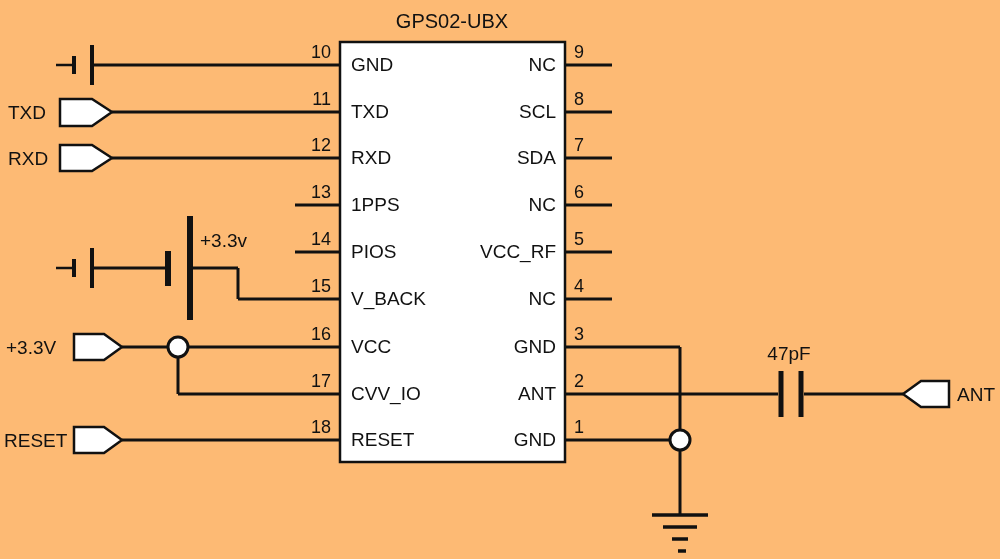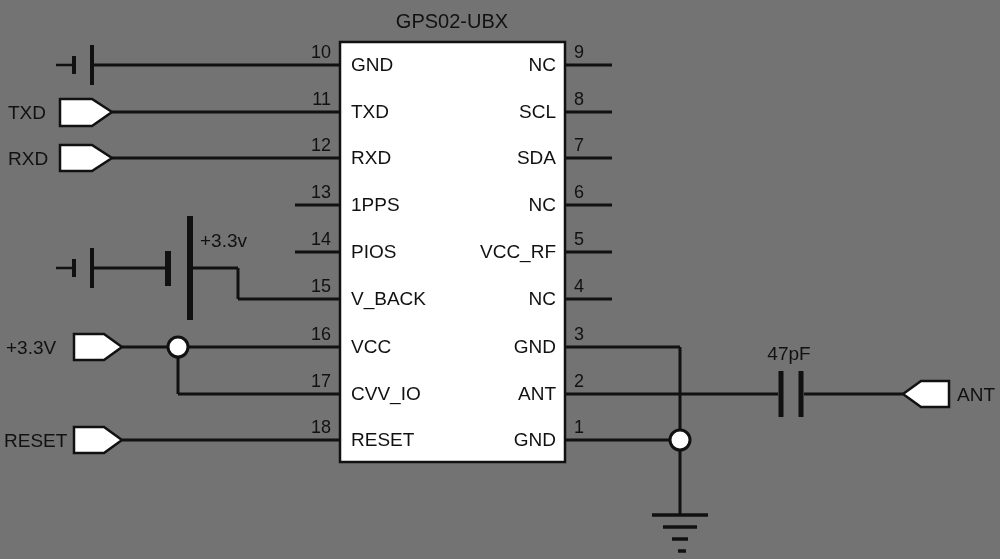--- a/index.html
+++ b/index.html
@@ -1,16 +1,16 @@
 <!DOCTYPE html>
 <html><head>
 <meta charset="utf-8">
 <style>
   html,body{margin:0;padding:0;background:#ffffff;}
-  .stage{position:relative;width:1000px;height:559px;background:#737373;overflow:hidden;}
+  .stage{position:relative;width:1000px;height:559px;background:#fdba74;overflow:hidden;}
   svg{display:block;}
   .t{font-family:"Liberation Sans","DejaVu Sans",sans-serif;fill:#111;}
   .t-title{font-size:20px;}
   .t-label{font-size:19px;}
   .t-num{font-size:18px;}
   .w{stroke:#111;stroke-width:3;fill:none;}
   .w-thin{stroke:#111;stroke-width:2.5;fill:none;}
   .plate{stroke:#111;fill:none;}
   .shape{stroke:#111;stroke-width:2.5;fill:#ffffff;}
   .junction{stroke:#111;stroke-width:3;fill:#ffffff;}

